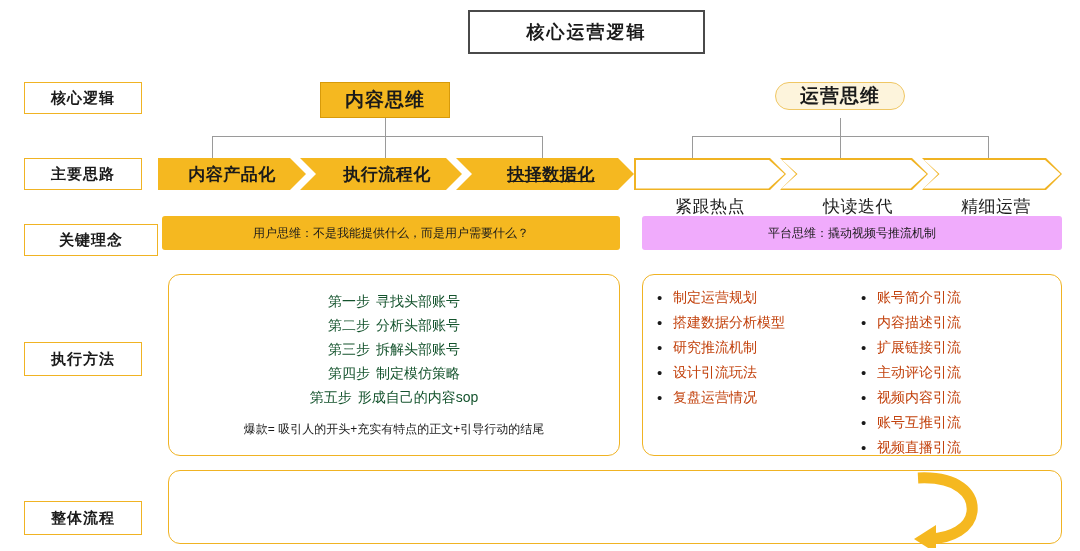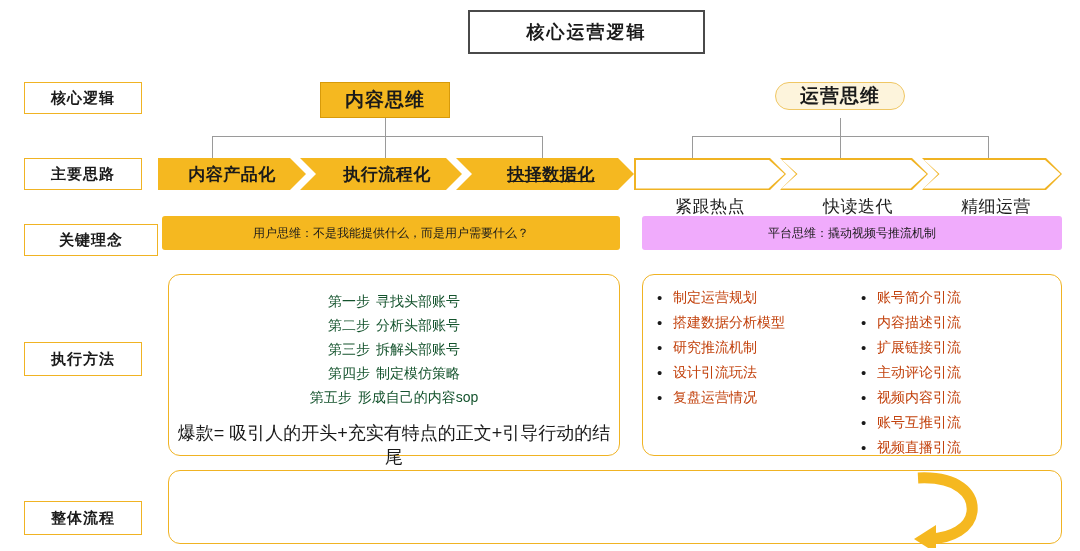--- a/index.html
+++ b/index.html
@@ -203,21 +203,21 @@
   .steps .step {
     display: block;
   }
   .steps .step .num { margin-right: 6px; }
   .formula {
     position: absolute;
     left: 0;
     top: 146px;
     width: 100%;
     text-align: center;
-    font-size: 18px;
+    font-size: 12px;
     color: #1a1a1a;
   }
 
   
   .bullet-cols {
     position: absolute;
     left: 12px;
     top: 10px;
     width: calc(100% - 24px);
     display: flex;

